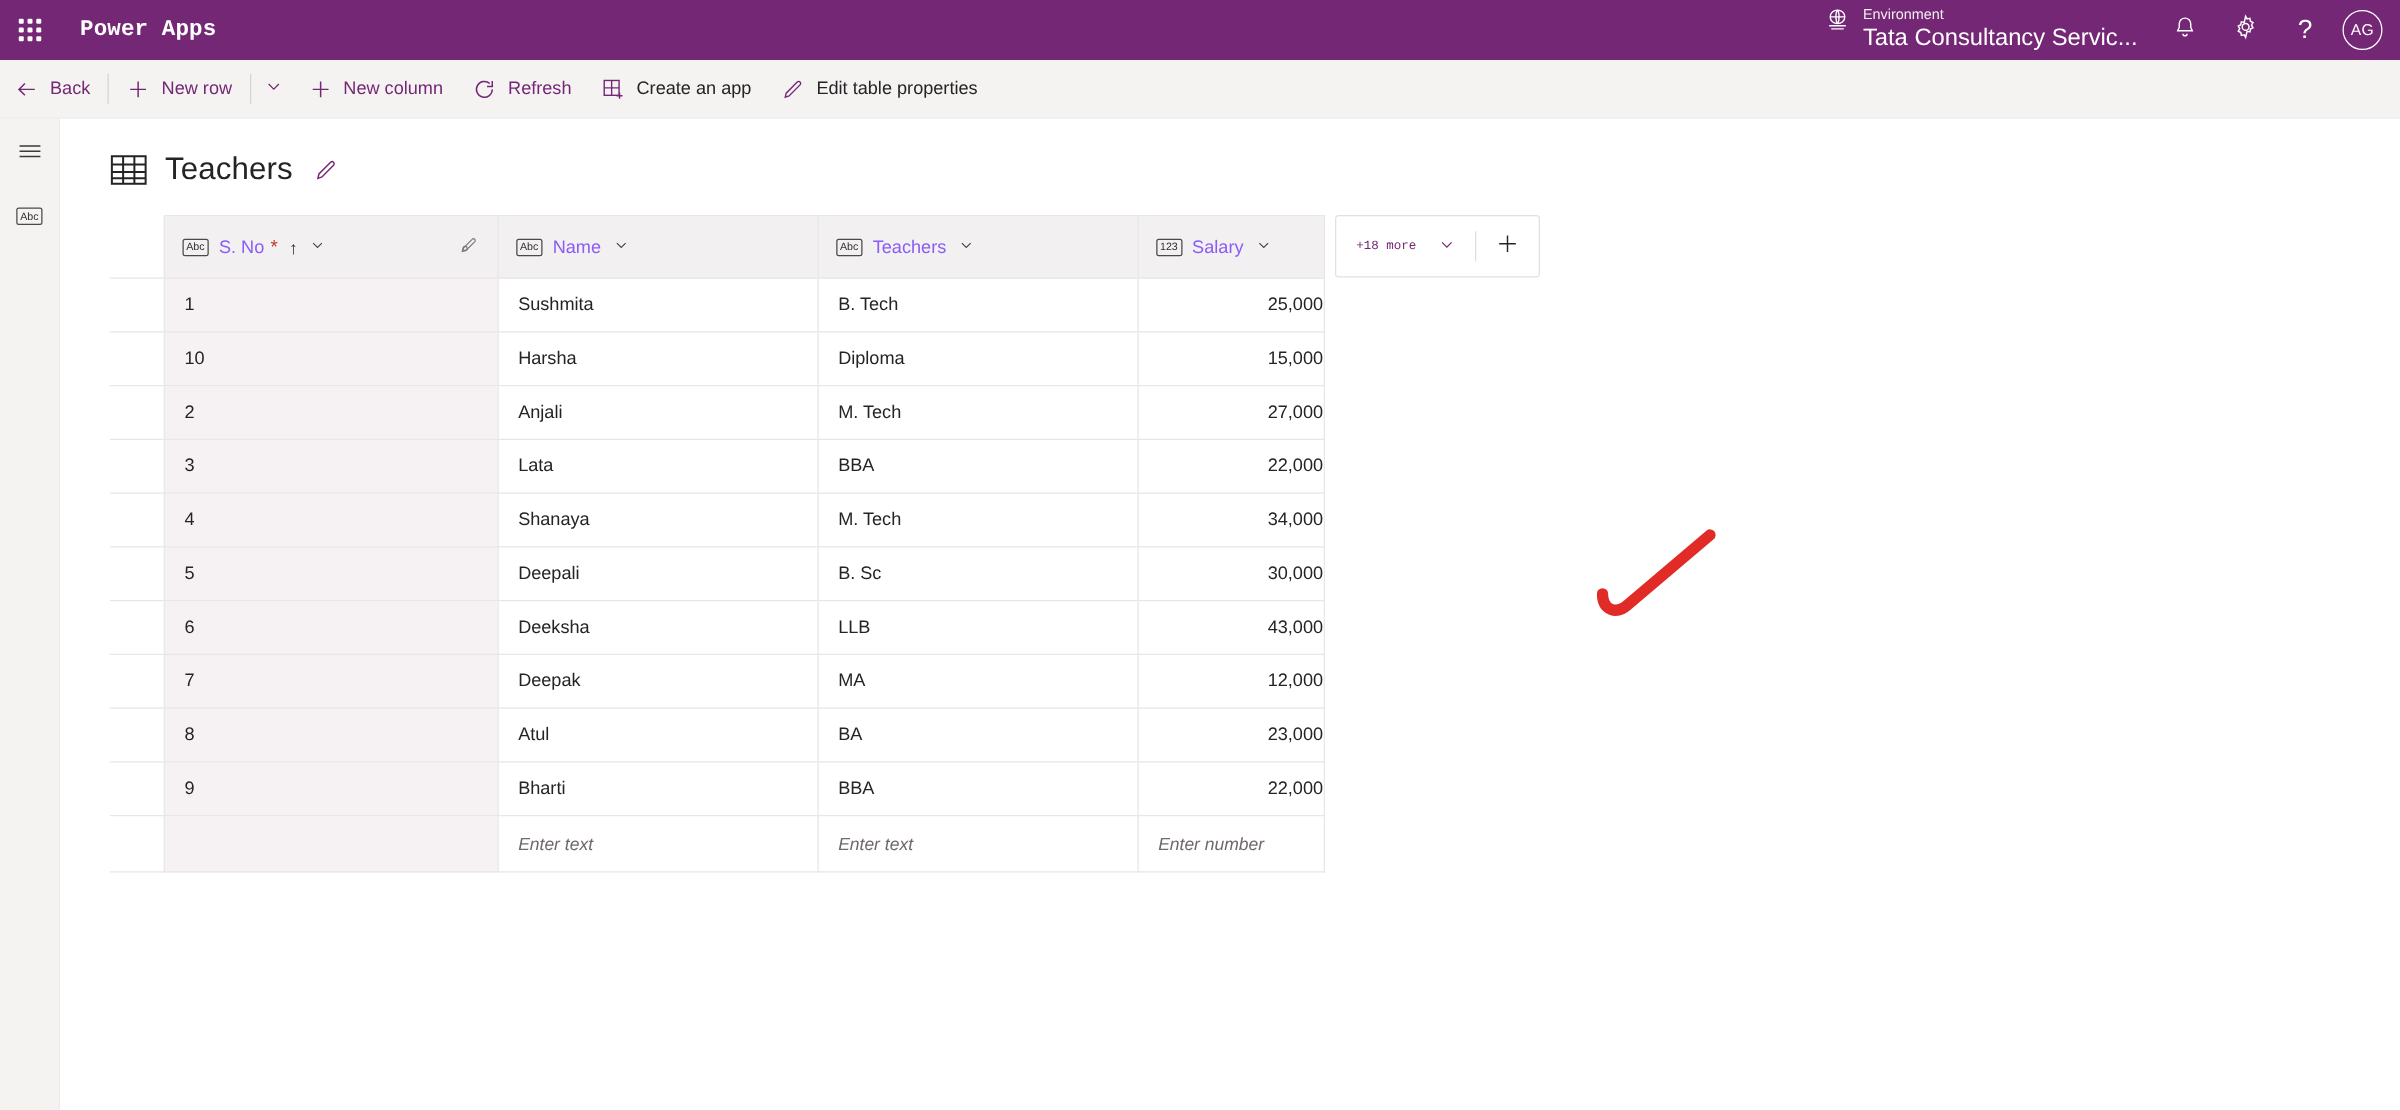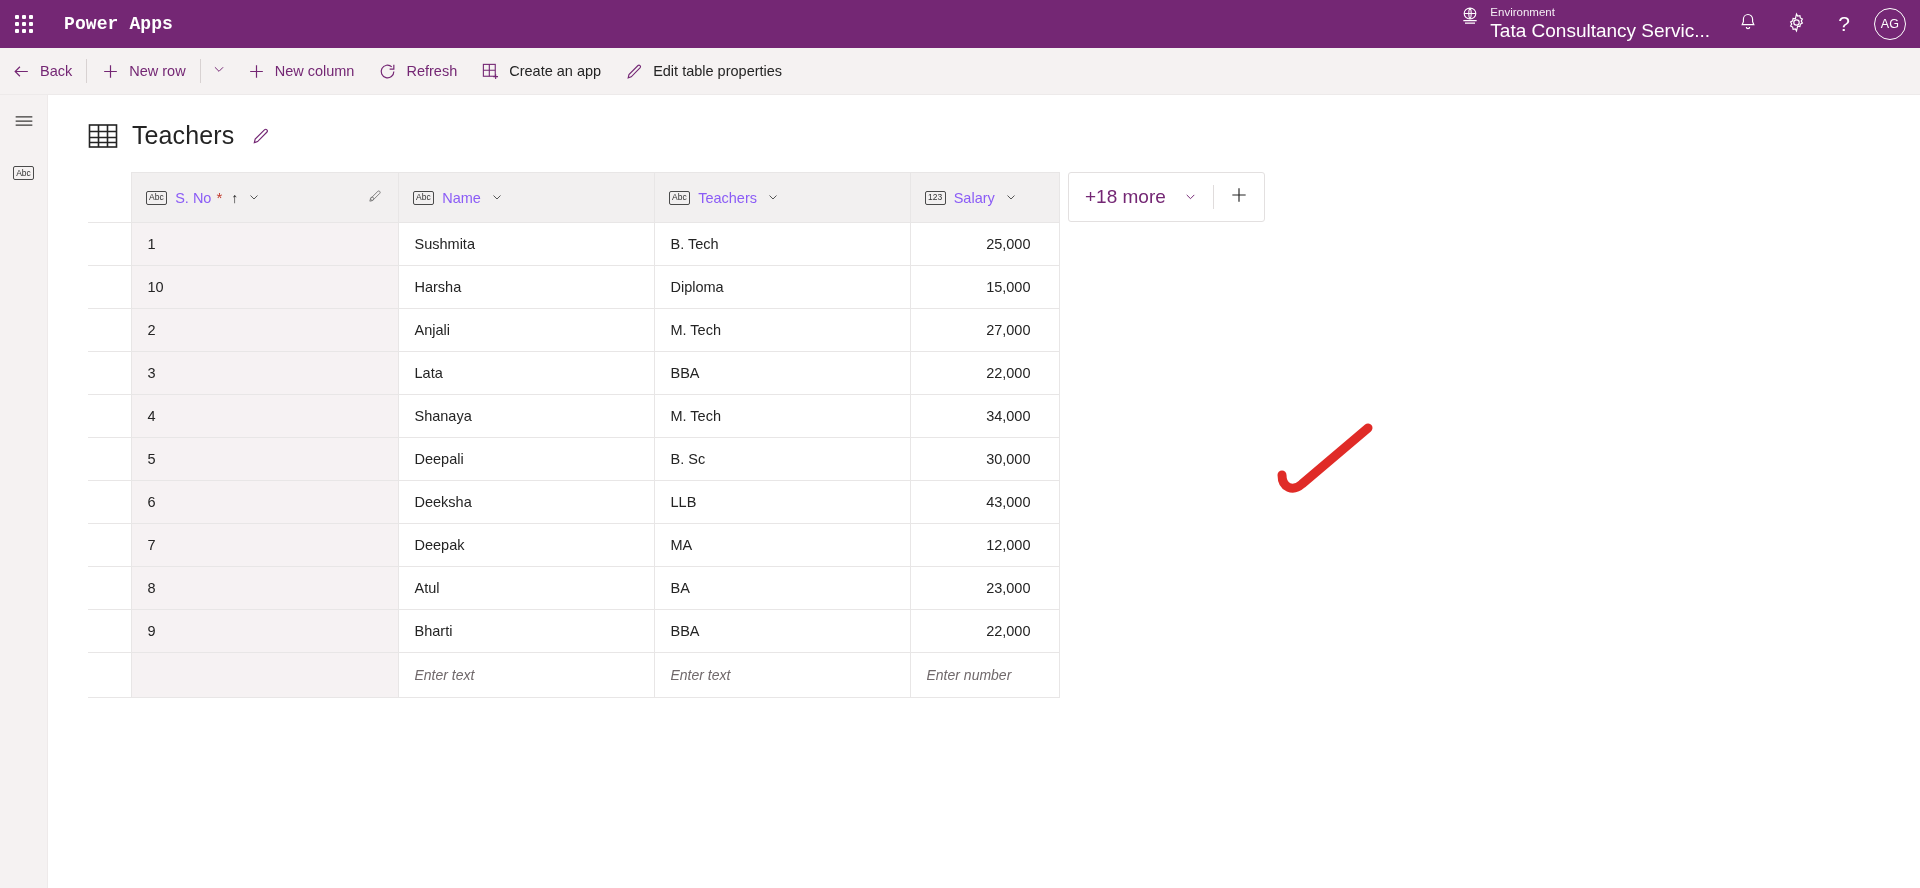--- a/index.html
+++ b/index.html
@@ -108,34 +108,34 @@
     border: 1.3px solid #4a4a4a; border-radius: 2px;
     font-size: 8.5px; line-height: 1; color: #303030;
     padding: 2px 2.5px; min-width: 19px; height: 14px;
     font-family: "Liberation Sans", sans-serif;
   }
 
   tbody td { height: 43px; vertical-align: middle; font-size: 14.5px; color: #242424; }
   tbody td.c-sel { background: #ffffff; border-left: none; }
   tbody td.c-sno { background: #f6f2f3; padding: 0 16px; }
   tbody td.c-text { padding: 0 16px; }
-  tbody td.c-num { padding: 0 28px; text-align: right; }
+  tbody td.c-num { padding: 0 0; text-align: right; }
   tbody tr.newrow td { height: 45px; }
   .ph { color: #70696b; font-style: italic; font-size: 14px; }
 
   
   .more-pill {
     position: absolute; left: 980px; top: 0;
     height: 50px; display: flex; align-items: center;
     border: 1px solid #e3e0e0; background: #ffffff; border-radius: 3px;
   }
   .more-btn {
     display:flex; align-items:center; gap: 18px;
     padding: 0 16px; height: 100%; cursor: pointer;
-    color: #742774; font-size: 19px;
+    color: #742774; font-size: 10px; font-family: Liberation Mono, monospace;
   }
   .more-btn .chev2 { font-size: 11px; color:#742774; }
   .pill-sep { width: 1px; height: 24px; background: #e0dcdc; }
   .add-col { width: 50px; height: 100%; display:flex; align-items:center; justify-content:center; cursor:pointer; color:#242424; }
 
   .annotation { position: absolute; left: 1188px; top: 250px; pointer-events: none; }
 </style>
 </head>
 <body>
 

